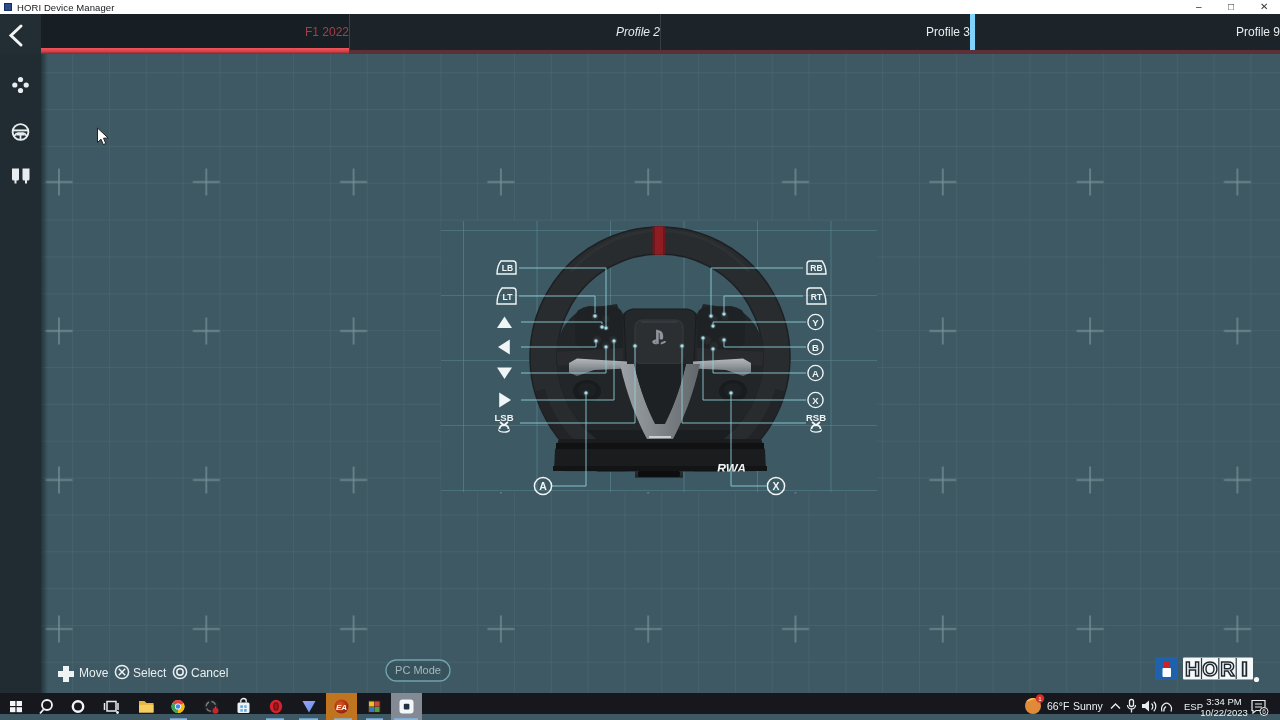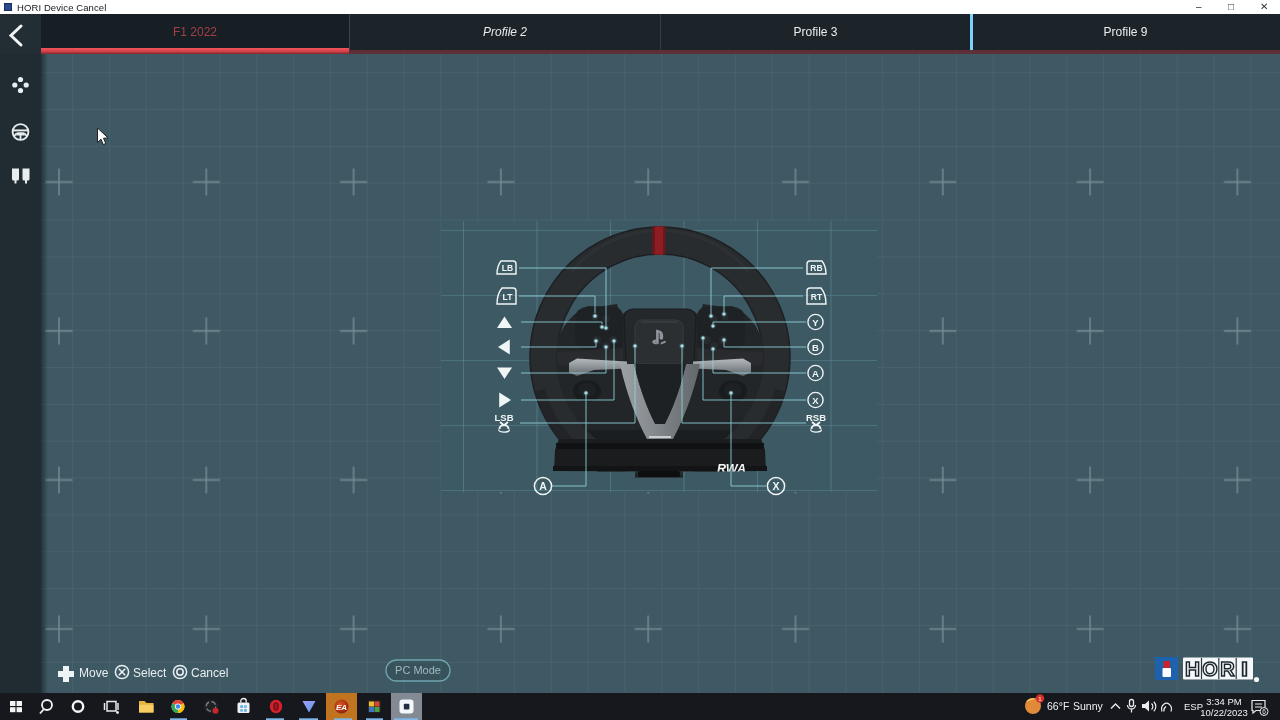--- a/index.html
+++ b/index.html
@@ -3,36 +3,36 @@
 <meta charset="utf-8">
 <style>
   html,body{margin:0;padding:0;width:1280px;height:720px;overflow:hidden;
     font-family:"Liberation Sans", sans-serif; background:#3e5963;}
   #titlebar{position:absolute;left:0;top:0;width:1280px;height:14px;background:#ffffff;}
   #titlebar .appico{position:absolute;left:4px;top:3px;width:8px;height:8px;background:#2a4a8a;border:1px solid #18305e;box-sizing:border-box;}
   #titlebar .ttl{position:absolute;left:17px;top:1.5px;font-size:9.5px;color:#15181b;letter-spacing:0.1px;}
   #titlebar .wbtn{position:absolute;top:0px;color:#333;font-size:10px;line-height:14px;}
   #tabbar{position:absolute;left:0;top:14px;width:1280px;height:40px;background:#1c2429;}
   #backbtn{position:absolute;left:0;top:14px;width:41px;height:40px;background:#232d34;}
-  .tab{position:absolute;top:14px;height:37px;line-height:36px;text-align:center;color:#e8ecee;font-size:12px;}
+  .tab{position:absolute;top:14px;height:37px;line-height:36px;text-align:right;color:#e8ecee;font-size:12px;}
   #tab1{left:41px;width:308px;background:#181f24;color:#a43f47;border-right:1px solid #39434a;}
   #tab2{left:350px;width:310px;border-right:1px solid #343e45;font-style:italic;}
-  #tab3{left:661px;width:309px;border-right:3px solid #7dd3fc;}
+  #tab3{left:661px;width:309px;border-right:5px solid #7dd3fc;}
   #tab4{left:971px;width:309px;}
   #redline{position:absolute;left:41px;top:48px;width:308px;height:6px;background:linear-gradient(180deg,#f0555a 0%,#d8414a 55%,#7e262e 100%);}
   #maroonline{position:absolute;left:349px;top:50px;width:931px;height:4px;background:#5c3036;}
   #sidebar{position:absolute;left:0;top:54px;width:41px;height:639px;background:#212b32;}
   #main{position:absolute;left:41px;top:54px;width:1239px;height:639px;background:#3e5963;}
-  #taskbar{position:absolute;left:0;top:693px;width:1280px;height:27px;background:#16181d;}
+  #taskbar{position:absolute;left:0;top:693px;width:1280px;height:21px;background:#16181d;}
 </style>
 </head>
 <body>
 <div id="titlebar">
   <div class="appico"></div>
-  <div class="ttl">HORI Device Cancel</div>
+  <div class="ttl">HORI Device Manager</div>
   <div class="wbtn" style="left:1196px;">–</div>
   <div class="wbtn" style="left:1228px;">□</div>
   <div class="wbtn" style="left:1260px;">✕</div>
 </div>
 <div id="tabbar"></div>
 <div id="backbtn">
   <svg width="41" height="40">
       <path d="M21 12 L11 21.5 L21 31" fill="none" stroke="#f2f5f6" stroke-width="3" stroke-linecap="round"></path>
     </svg>
 </div>

